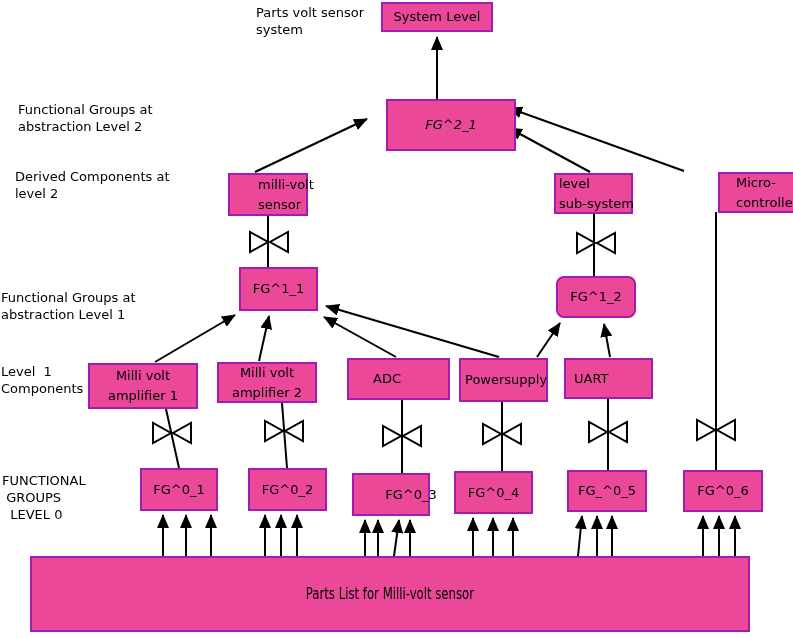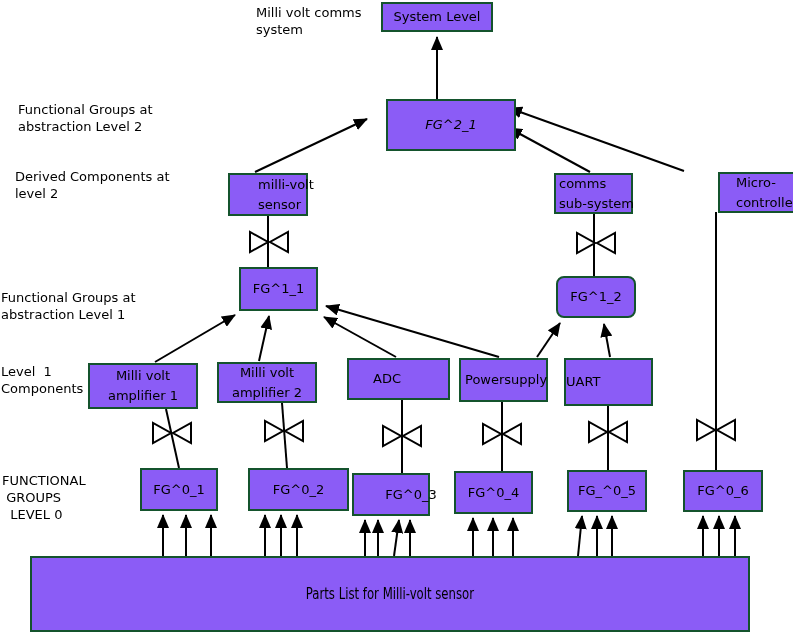--- a/index.html
+++ b/index.html
@@ -3,22 +3,22 @@
 <meta charset="utf-8">
 <style>
   html,body{margin:0;padding:0;background:#ffffff;}
   .stage{
     position:relative;width:793px;height:638px;background:#ffffff;
     font-family:"DejaVu Sans","Liberation Sans",sans-serif;color:#000;
     overflow:hidden;
   }
   .wires{position:absolute;left:0;top:0;width:793px;height:638px;}
   .node{
-    position:absolute;box-sizing:border-box;background:#8b5cf6;
-    border:2px solid #14532d;display:flex;align-items:center;justify-content:center;
+    position:absolute;box-sizing:border-box;background:#ec4899;
+    border:2px solid #a21caf;display:flex;align-items:center;justify-content:center;
     font-size:13px;line-height:20px;white-space:pre;text-align:center;
   }
   .node.align-left{justify-content:flex-start;text-align:left;}
   .side-label{
     position:absolute;font-size:13px;line-height:17px;white-space:pre;text-align:left;
   }
   .condensed{display:inline-block;transform:scaleX(0.78);transform-origin:center;font-size:15px;}
 </style>
 </head>
 <body>
@@ -111,53 +111,53 @@
       <line x1="597" y1="556" x2="597" y2="516" marker-end="url(#arrow)"></line>
       <line x1="612" y1="556" x2="612" y2="516" marker-end="url(#arrow)"></line>
     </g>
     <g stroke="#000" stroke-width="2">
       <line x1="703" y1="556" x2="703" y2="516" marker-end="url(#arrow)"></line>
       <line x1="719" y1="556" x2="719" y2="516" marker-end="url(#arrow)"></line>
       <line x1="735" y1="556" x2="735" y2="516" marker-end="url(#arrow)"></line>
     </g>
   </svg>
 
-  <div class="side-label" style="left:256px;top:4px;">Milli volt comms
+  <div class="side-label" style="left:256px;top:4px;">Parts volt sensor
 system</div>
   <div class="side-label" style="left:18px;top:101px;">Functional Groups at
 abstraction Level 2</div>
   <div class="side-label" style="left:15px;top:168px;">Derived Components at
 level 2</div>
   <div class="side-label" style="left:1px;top:289px;">Functional Groups at
 abstraction Level 1</div>
   <div class="side-label" style="left:1px;top:363px;">Level  1
 Components</div>
   <div class="side-label" style="left:2px;top:472px;">FUNCTIONAL
  GROUPS
   LEVEL 0</div>
 
   <div class="node" style="left:381px;top:2px;width:112px;height:30px;border-width:2px;">System Level</div>
   <div class="node" style="left:386px;top:99px;width:130px;height:52px;font-style:italic;">FG^2_1</div>
   <div class="node align-left" style="left:228px;top:173px;width:80px;height:43px;padding-left:28px;">milli-volt
 sensor</div>
-  <div class="node align-left" style="left:554px;top:173px;width:79px;height:41px;padding-left:3px;">comms
+  <div class="node align-left" style="left:554px;top:173px;width:79px;height:41px;padding-left:3px;">level
 sub-system</div>
   <div class="node align-left" style="left:678px;top:172px;width:112px;height:41px;padding-left:16px;margin-left:40px;">Micro-
 controller</div>
   <div class="node" style="left:239px;top:267px;width:79px;height:44px;">FG^1_1</div>
   <div class="node" style="left:556px;top:276px;width:80px;height:42px;border-radius:8px;">FG^1_2</div>
   <div class="node" style="left:88px;top:363px;width:110px;height:46px;">Milli volt
 amplifier 1</div>
   <div class="node" style="left:217px;top:362px;width:100px;height:41px;">Milli volt
 amplifier 2</div>
   <div class="node align-left" style="left:347px;top:358px;width:103px;height:42px;padding-left:24px;">ADC</div>
   <div class="node align-left" style="left:459px;top:358px;width:89px;height:44px;padding-left:4px;">Powersupply</div>
-  <div class="node align-left" style="left:564px;top:358px;width:89px;height:48px;padding-left:0;">UART</div>
+  <div class="node align-left" style="left:564px;top:358px;width:89px;height:41px;padding-left:8px;">UART</div>
   <div class="node" style="left:140px;top:468px;width:78px;height:43px;">FG^0_1</div>
-  <div class="node" style="left:248px;top:468px;width:101px;height:43px;">FG^0_2</div>
+  <div class="node" style="left:248px;top:468px;width:79px;height:43px;">FG^0_2</div>
   <div class="node" style="left:352px;top:473px;width:78px;height:43px;padding-left:40px;">FG^0_3</div>
   <div class="node" style="left:454px;top:471px;width:79px;height:43px;">FG^0_4</div>
   <div class="node" style="left:567px;top:470px;width:80px;height:42px;">FG_^0_5</div>
   <div class="node" style="left:683px;top:470px;width:80px;height:42px;">FG^0_6</div>
 
   <div class="node" style="left:30px;top:556px;width:720px;height:76px;">
     <span class="condensed">Parts List for Milli-volt sensor</span>
   </div>
 
 </div>

